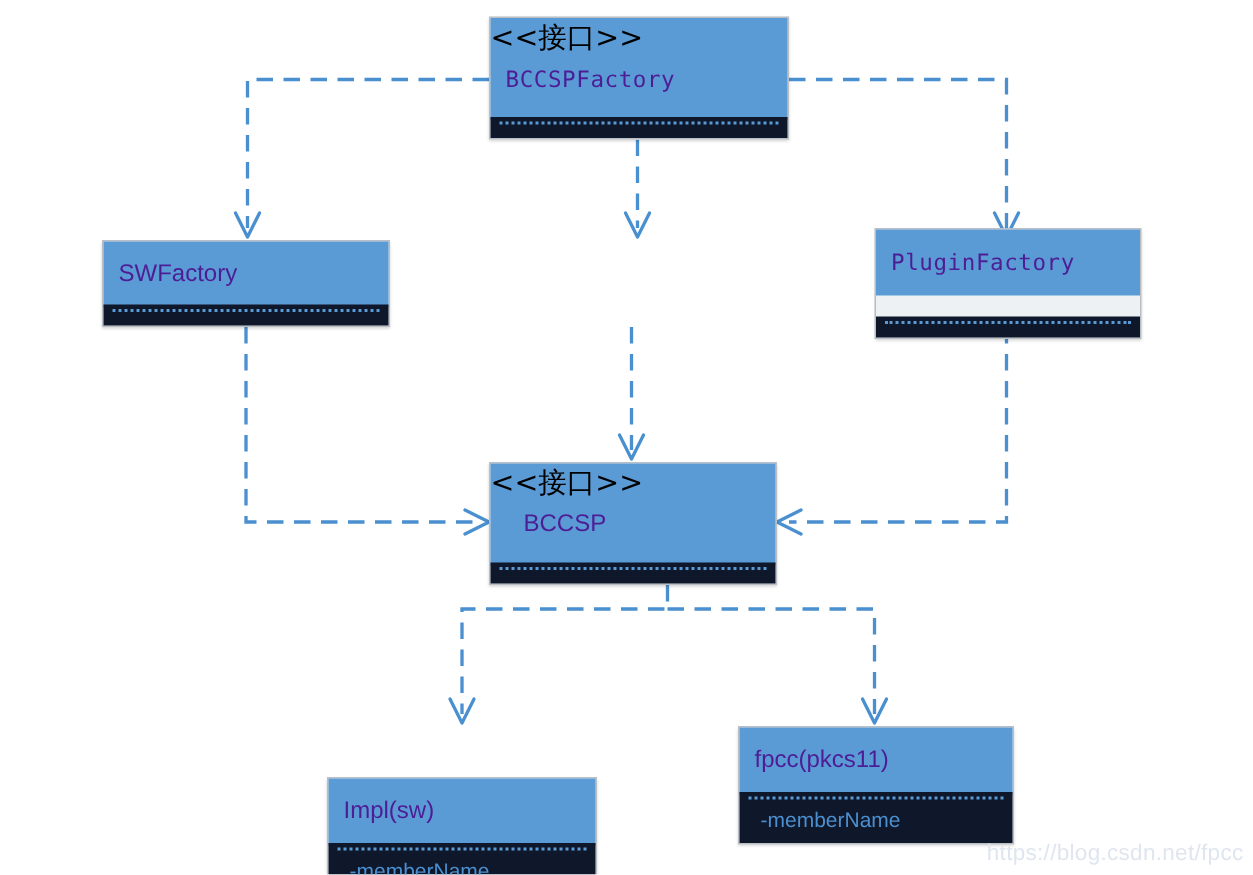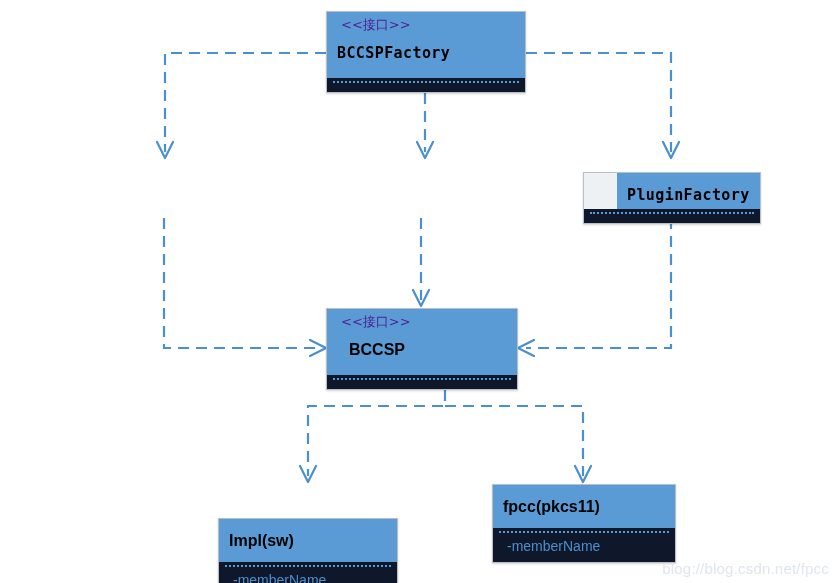--- a/index.html
+++ b/index.html
@@ -28,35 +28,34 @@
   }
   .uml-header {
     box-sizing: border-box;
     background: #5b9bd5;
     width: 100%;
     position: relative;
     overflow: hidden;
   }
   .uml-stereotype {
     position: absolute;
-    left: 14px;
+    left: 0;
     top: 6px;
-    color: #4c1d95;
-    font-size: 13px;
+    color: #000000;
+    font-size: 19px;
     font-family: "DejaVu Sans", sans-serif;
     line-height: 14px;
     white-space: nowrap;
   }
   .uml-name {
     position: absolute;
     left: 10px;
-    color: #000000;
+    color: #4c1d95;
     white-space: nowrap;
     line-height: 18px;
-    font-weight: bold;
   }
   .name-sans {
     font-family: "Liberation Sans", sans-serif;
     font-size: 16px;
   }
   .name-mono {
     font-family: "DejaVu Sans Mono", monospace;
     font-size: 15px;
     letter-spacing: 0.4px;
   }
@@ -158,23 +157,31 @@
   <div class="uml-box" style="left:326px; top:11px; width:200px; height:82px;">
     <div class="uml-header" style="height:68px;">
       <div class="uml-stereotype">&lt;&lt;接口&gt;&gt;</div>
       <div class="uml-name name-mono" style="top:32px;">BCCSPFactory</div>
     </div>
     <div class="uml-compartment" style="height:14px;">
       <div class="uml-divider"></div>
     </div>
   </div>
 
-
-
-  <div class="uml-box" style="left:583px; top:172px; width:178px; height:52px;padding-left:33px;">
+  <div class="uml-box" style="left:68px; top:160px; width:192px; height:58px;">
+    <div class="uml-header" style="height:44px;">
+      <div class="uml-name name-sans" style="top:13px;">SWFactory</div>
+    </div>
+    <div class="uml-compartment" style="height:14px;">
+      <div class="uml-divider"></div>
+    </div>
+  </div>
+
+
+  <div class="uml-box" style="left:583px; top:152px; width:178px; height:74px;">
     <div class="uml-header" style="height:44px;">
       <div class="uml-name name-mono" style="top:13px;">PluginFactory</div>
     </div>
     <div class="uml-compartment" style="height:14px;">
       <div class="uml-divider"></div>
     </div>
   </div>
 
   <div class="uml-box" style="left:326px; top:308px; width:192px; height:82px;">
     <div class="uml-header" style="height:68px;">
@@ -199,15 +206,15 @@
   <div class="uml-box" style="left:492px; top:484px; width:184px; height:79px;">
     <div class="uml-header" style="height:45px;">
       <div class="uml-name name-sans" style="top:13px;">fpcc(pkcs11)</div>
     </div>
     <div class="uml-compartment" style="height:34px;">
       <div class="uml-divider"></div>
       <div class="uml-attr">-memberName</div>
     </div>
   </div>
 
-  <div class="watermark">blog://blog.csdn.net/fpcc</div>
+  <div class="watermark">https://blog.csdn.net/fpcc</div>
 
 </div>
 
 </body></html>

